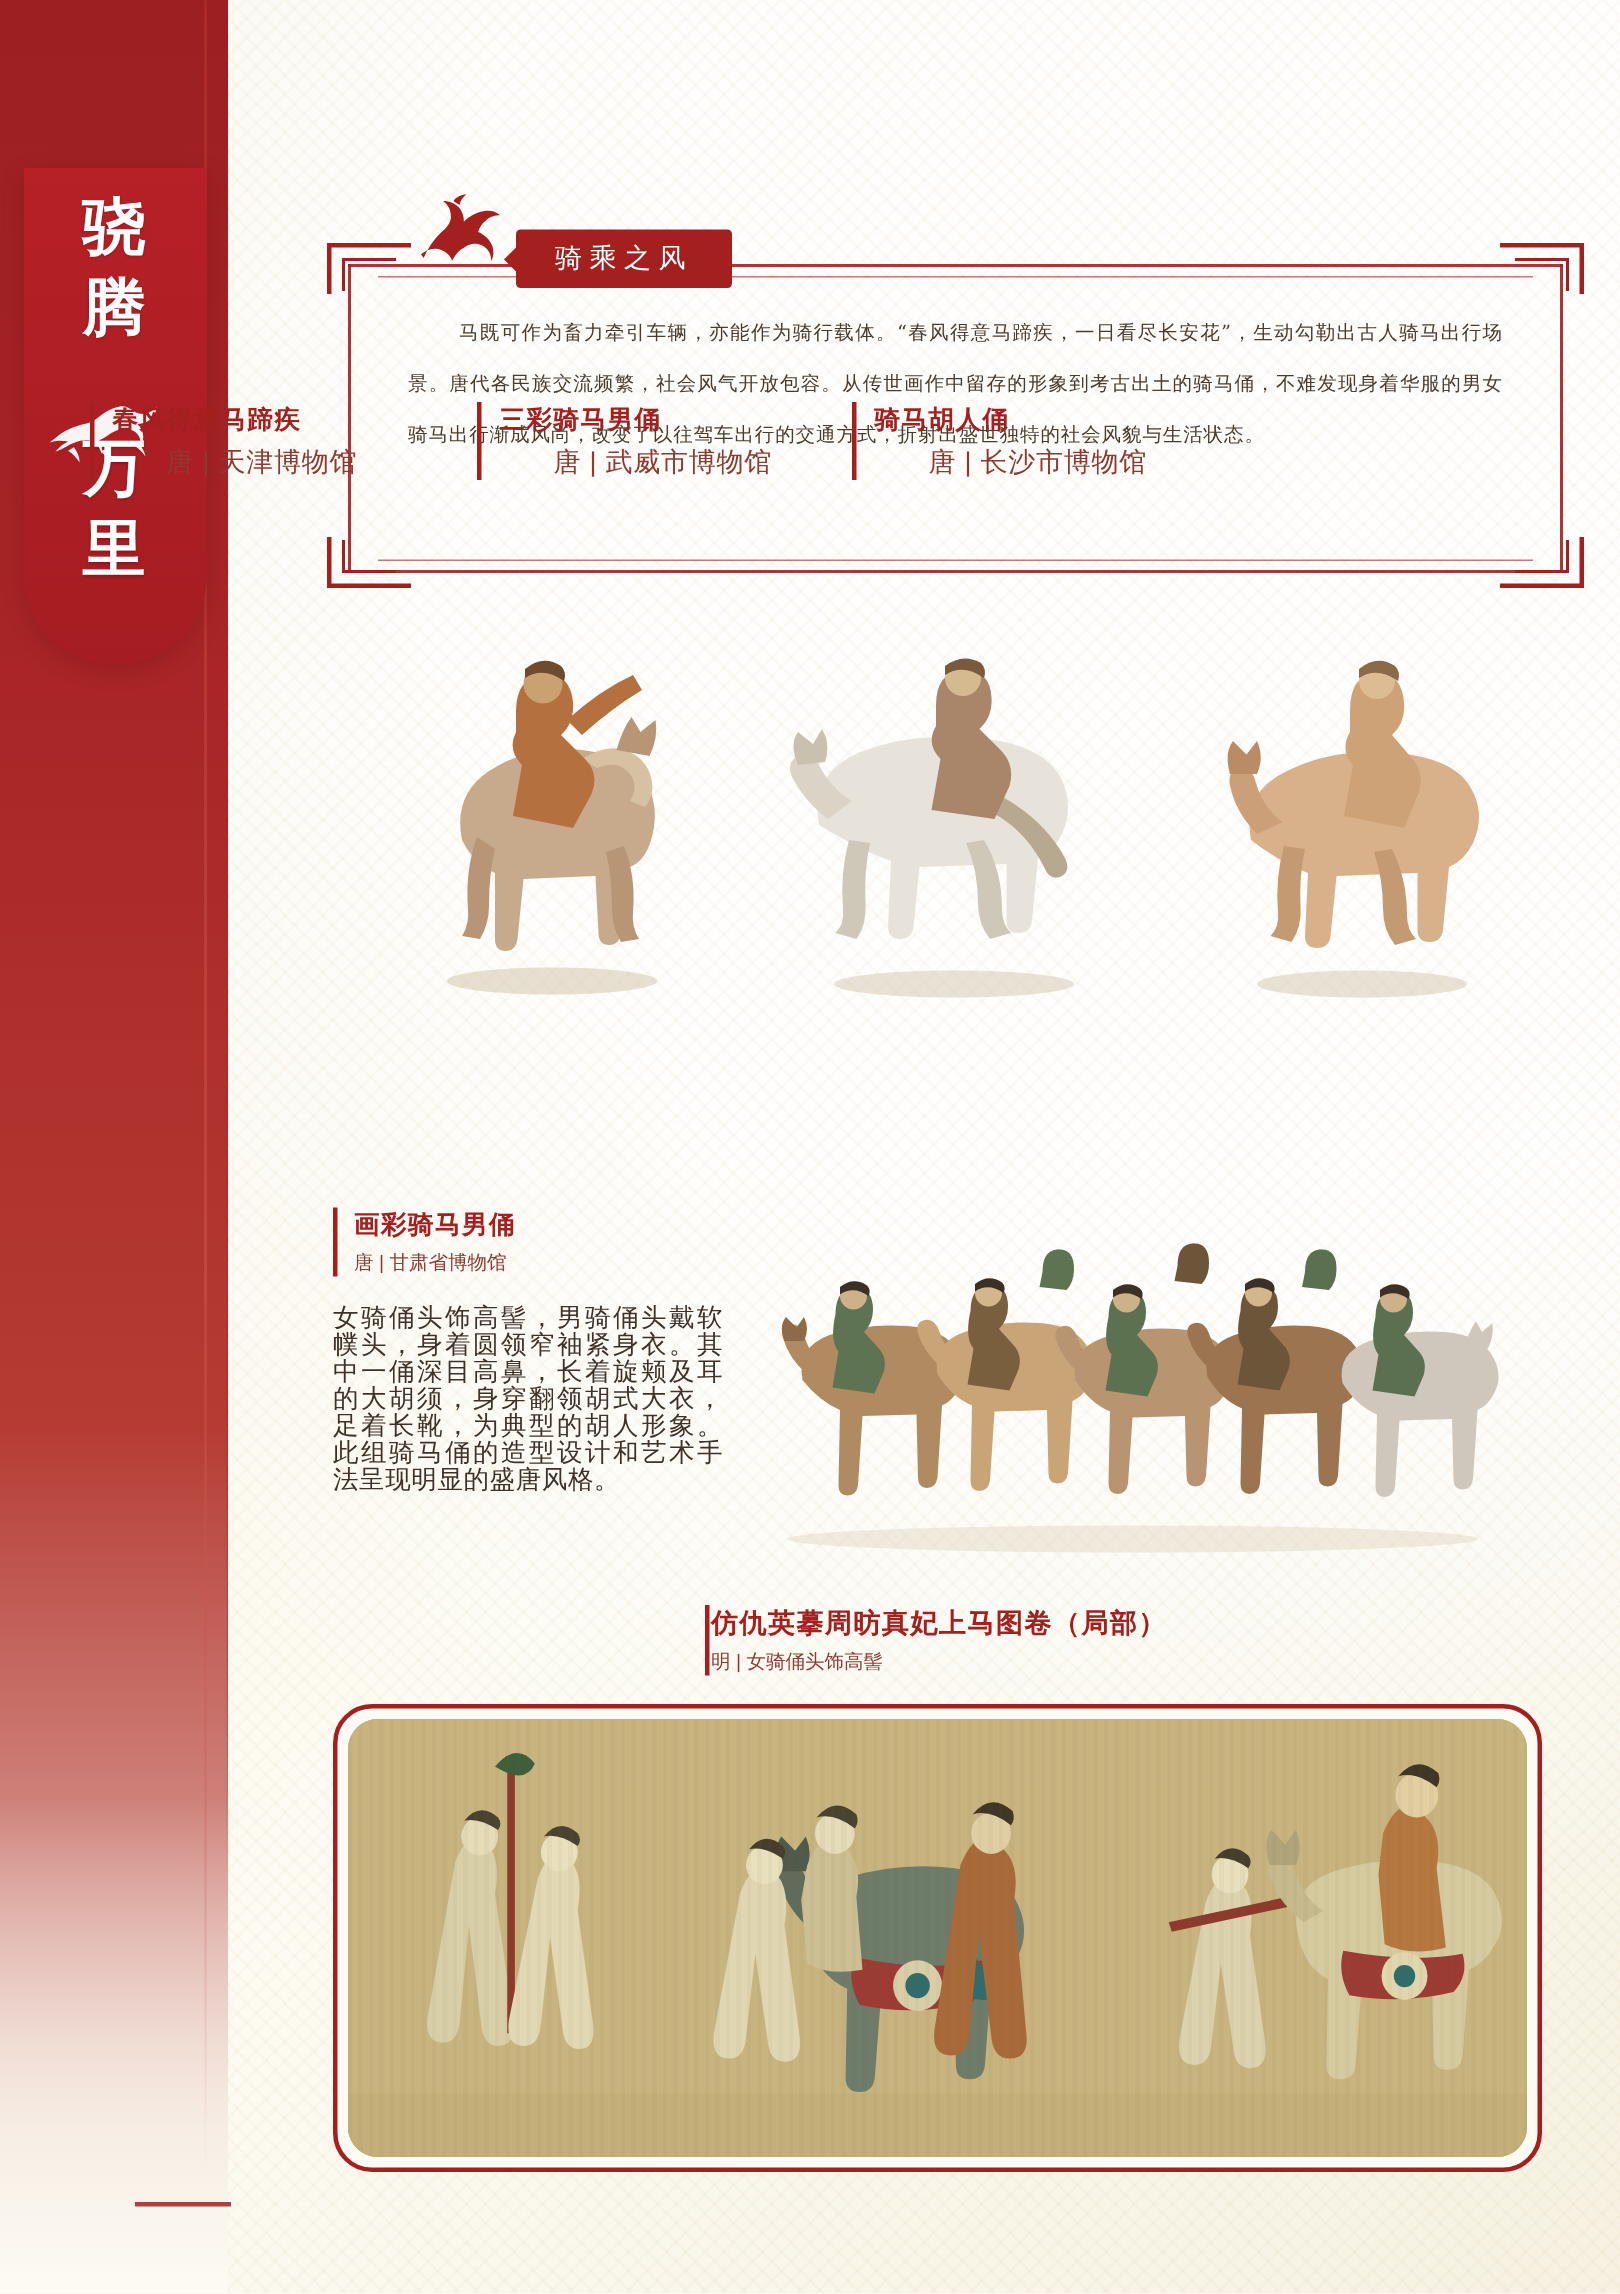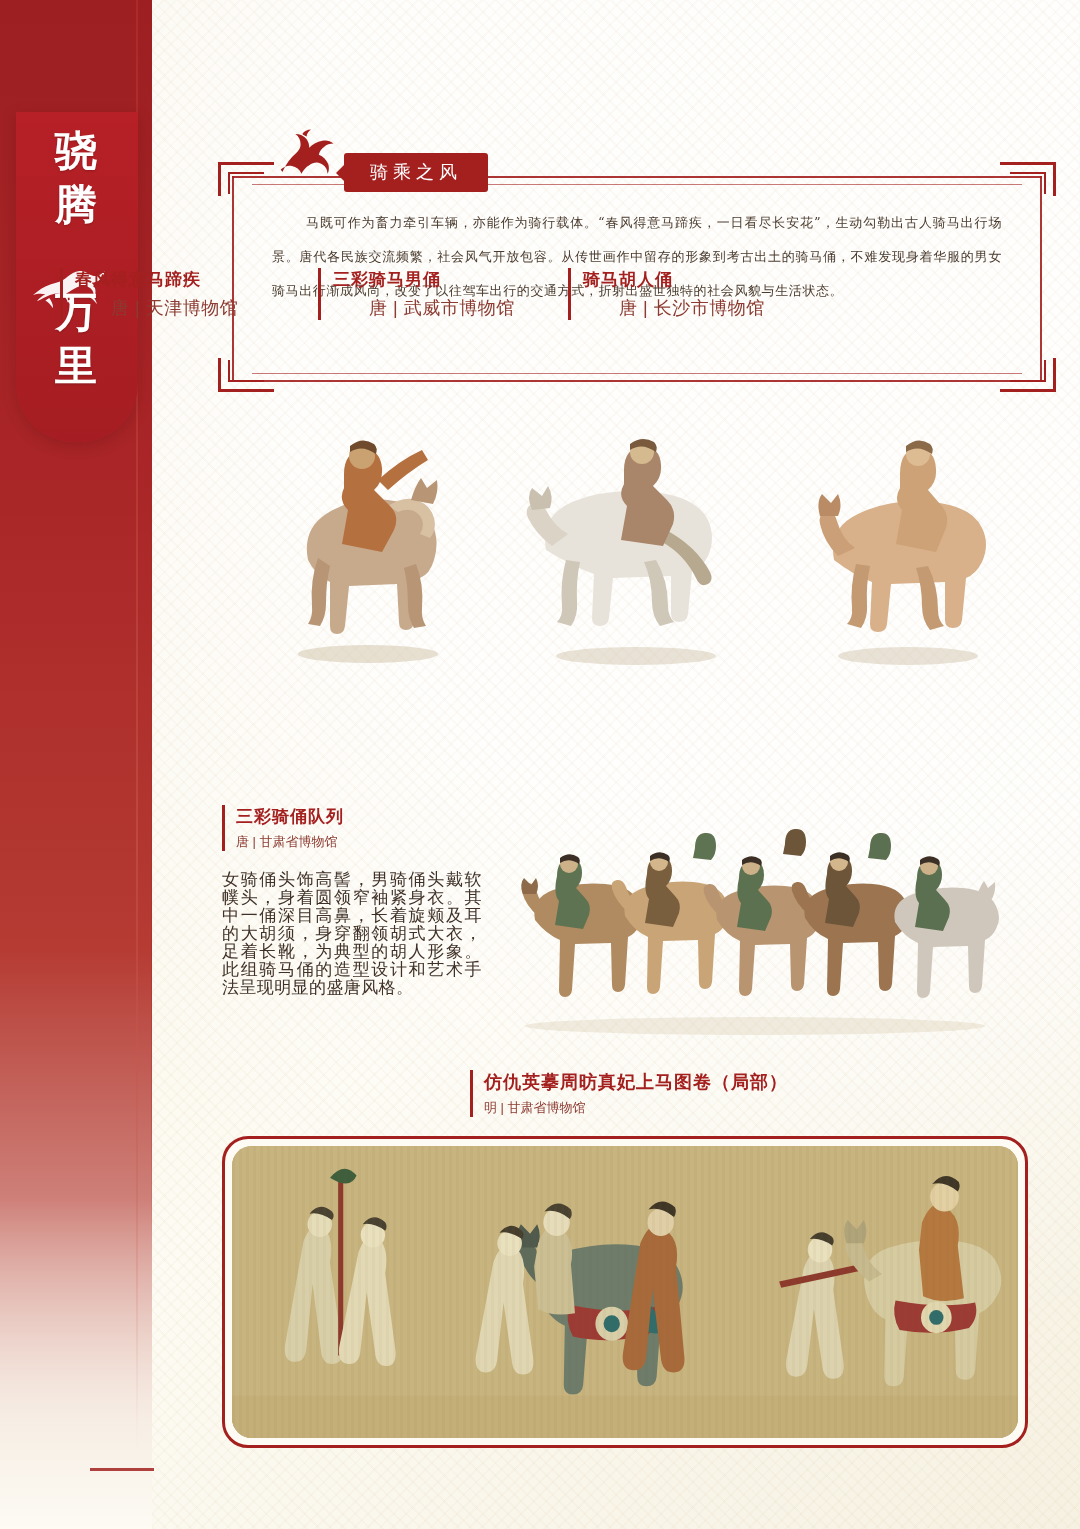--- a/index.html
+++ b/index.html
@@ -154,21 +154,21 @@
     font-family:"DejaVu Serif","Liberation Serif",serif;}
   .troop-cap .s{color:#8c3b32;font-size:13px;margin-top:5px;}
   .troop-text{
     position:absolute;left:222px;top:870px;width:260px;
     color:#3f3128;font-size:17px;line-height:18px;letter-spacing:.4px;
     font-family:"DejaVu Serif","Liberation Serif",serif;text-align:justify;
   }
   .troop-img{position:absolute;left:505px;top:790px;width:505px;height:250px;}
 
   
-  .scroll-cap{position:absolute;left:470px;top:1070px;padding-left:11px;border-left:3px solid #a3201f;}
+  .scroll-cap{position:absolute;left:470px;top:1070px;padding-left:1px;border-left:3px solid #a3201f;}
   .scroll-cap .t{color:#a3201f;font-size:18px;font-weight:700;letter-spacing:1px;
     font-family:"DejaVu Serif","Liberation Serif",serif;}
   .scroll-cap .s{color:#8c3b32;font-size:13px;margin-top:5px;}
   .scroll-wrap{
     position:absolute;left:222px;top:1136px;width:786px;height:292px;
     border:3px solid #a3201f;border-radius:26px;padding:7px;
     background:#fdfbf4;
   }
   .scroll-inner{
     width:100%;height:100%;border-radius:20px;overflow:hidden;
@@ -320,21 +320,21 @@
   <div class="cap c2">
     <div class="t">三彩骑马男俑</div>
     <div class="s">唐 | 武威市博物馆</div>
   </div>
   <div class="cap c3">
     <div class="t">骑马胡人俑</div>
     <div class="s">唐 | 长沙市博物馆</div>
   </div>
 
   <div class="troop-cap">
-    <div class="t">三彩骑俑队列</div>
+    <div class="t">画彩骑马男俑</div>
     <div class="s">唐 | 甘肃省博物馆</div>
   </div>
   <div class="troop-text">女骑俑头饰高髻，男骑俑头戴软幞头，身着圆领窄袖紧身衣。其中一俑深目高鼻，长着旋颊及耳的大胡须，身穿翻领胡式大衣，足着长靴，为典型的胡人形象。此组骑马俑的造型设计和艺术手法呈现明显的盛唐风格。</div>
 
   <div class="troop-img">
     <svg viewBox="0 0 505 250" width="505" height="250">
       <g>
 
         <g fill="#b08a60">
           <path d="M30 130 q-4 -22 18 -30 q24 -8 52 -6 q26 2 34 18 q6 12 0 24 q-4 8 -11 11 l-3 48 q-1 7 -7 7 q-6 0 -6 -7 l-1 -42 l-36 1 l-3 46 q-1 7 -7 7 q-6 0 -6 -7 l1 -50 q-14 -6 -25 -20z"></path>
@@ -395,21 +395,21 @@
           <circle cx="375" cy="52" r="9" fill="#cdb189"></circle>
           <path d="M365 58 q0 -14 10 -15 q11 -1 11 13 q0 9 -5 14 l-18 -2z" fill="#5b7050"></path>
         </g>
         <ellipse cx="250" cy="236" rx="230" ry="9" fill="#d6cab0" opacity=".35"></ellipse>
       </g>
     </svg>
   </div>
 
   <div class="scroll-cap">
     <div class="t">仿仇英摹周昉真妃上马图卷（局部）</div>
-    <div class="s">明 | 甘肃省博物馆</div>
+    <div class="s">明 | 女骑俑头饰高髻</div>
   </div>
 
   <div class="scroll-wrap">
     <div class="scroll-inner">
       <svg viewBox="0 0 770 276" width="100%" height="100%" preserveAspectRatio="none">
         <rect width="770" height="276" fill="#c5b07a"></rect>
         <rect width="770" height="276" fill="#cbb884" opacity=".5"></rect>
 
         <g>
           <path d="M70 90 q10 -24 22 -10 q8 10 4 30 l12 80 q2 16 -10 16 q-10 0 -11 -14 l-8 -62 l-6 60 q-1 14 -11 14 q-12 0 -10 -16z" fill="#d8cfa8"></path>

